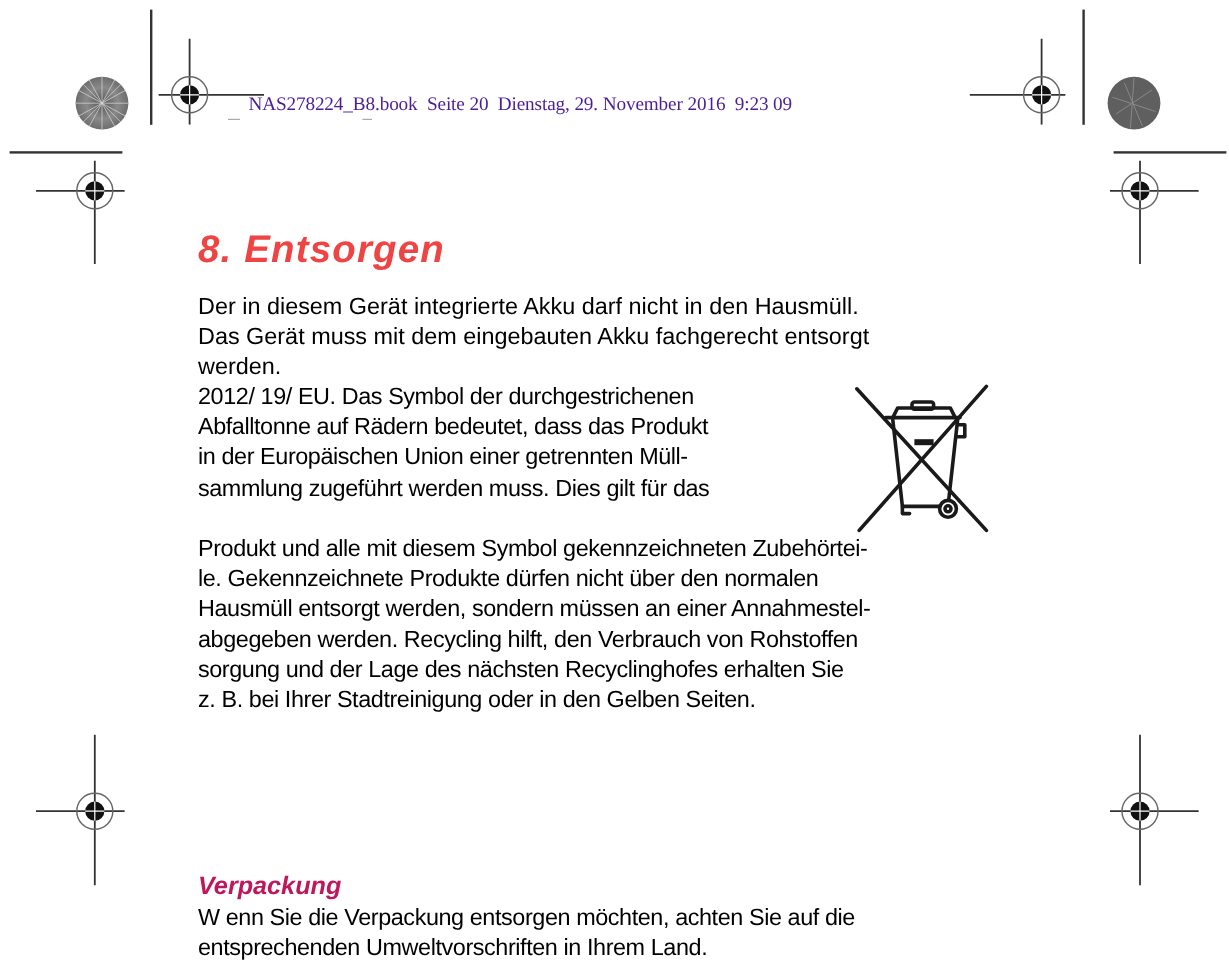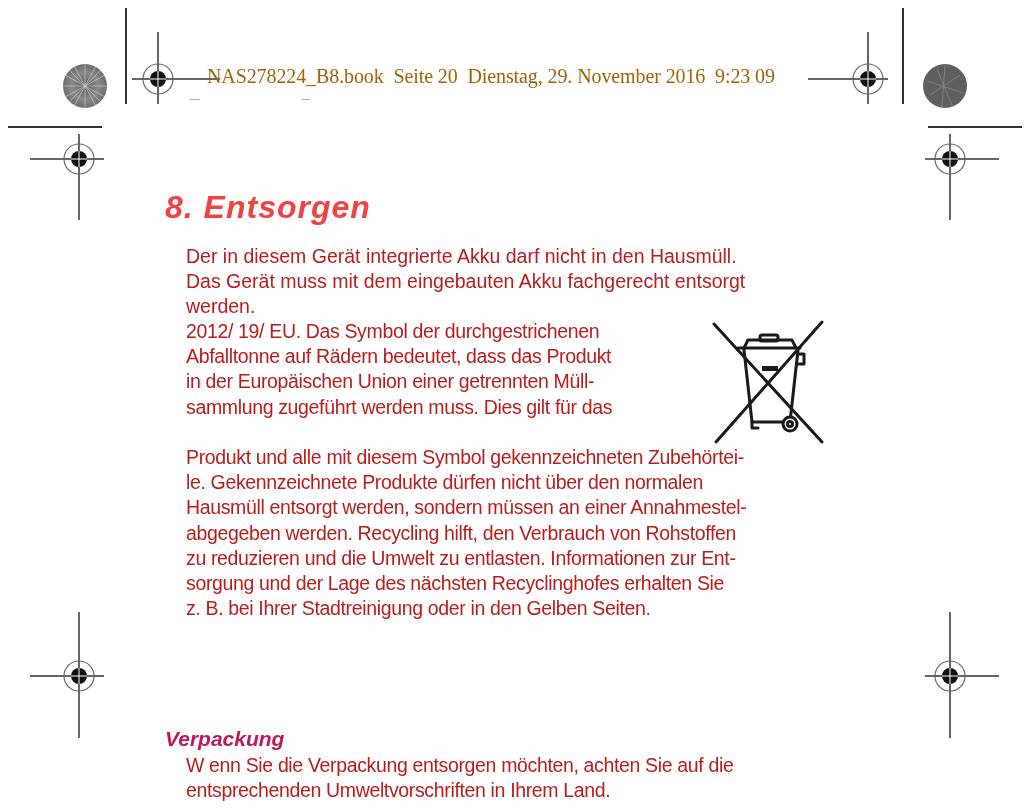--- a/index.html
+++ b/index.html
@@ -5,34 +5,34 @@
     html, body { margin: 0; padding: 0; background: #ffffff; }
     body {
       width: 1024px; height: 812px; position: relative; overflow: hidden;
       font-family: "Liberation Sans", "DejaVu Sans", sans-serif; color: #1a1a1a;
     }
     .abs { position: absolute; }
     .hline { position: absolute; height: 1.5px; background: #333; }
     .vline { position: absolute; width: 1.5px; background: #333; }
 
     .header-text {
-      position: absolute; left: 207px; top: 65px;
+      position: absolute; left: 207px; top: 79px;
       font-family: "Liberation Serif", "DejaVu Serif", serif;
-      font-size: 20px; color: #a16207; white-space: pre; letter-spacing: -0.1px;
+      font-size: 16px; color: #4c1d95; white-space: pre; letter-spacing: -0.1px;
     }
     .header-underscore-a { position: absolute; left: 190px; top: 99px; width: 10px; height: 1px; background: #aaa; }
     .header-underscore-b { position: absolute; left: 302px; top: 99px; width: 8px; height: 1px; background: #aaa; }
     .chapter-title {
       position: absolute; left: 165px; top: 189px;
       font-size: 32px; font-weight: bold; font-style: italic; letter-spacing: 1px;
       color: #ef4444;
     }
     .para {
       position: absolute; left: 165px; font-size: 19.5px; line-height: 25.2px;
-      color: #b91c1c; white-space: nowrap; margin-left: 21px;
+      color: #000000; white-space: nowrap;
     }
     .para .line { display: block; height: 25.2px; }
     .narrow { letter-spacing: -0.35px; }
     .sub-title {
       position: absolute; left: 165px; top: 727px;
       font-size: 21px; font-weight: bold; font-style: italic; color: #be185d;
     }
 
     .weee-icon { position: absolute; left: 708px; top: 316px; width: 120px; height: 132px; }
   </style>
@@ -168,21 +168,20 @@
     <path d="M44 106 L44 112 L50 112"></path>
   </g>
   <rect x="54" y="50" width="16" height="5" fill="#1a1a1a"></rect>
 </svg>
 
 <div class="para narrow" style="top:445px">
   <span class="line">Produkt und alle mit diesem Symbol gekennzeichneten Zubehörtei-</span>
   <span class="line">le. Gekennzeichnete Produkte dürfen nicht über den normalen</span>
   <span class="line">Hausmüll entsorgt werden, sondern müssen an einer Annahmestel-</span>
   <span class="line">abgegeben werden. Recycling hilft, den Verbrauch von Rohstoffen</span>
-  <span class="line">zu reduzieren und die Umwelt zu entlasten. Informationen zur Ent-</span>
   <span class="line">sorgung und der Lage des nächsten Recyclinghofes erhalten Sie</span>
   <span class="line">z. B. bei Ihrer Stadtreinigung oder in den Gelben Seiten.</span>
 </div>
 
 <h2 class="sub-title" style="margin:0">Verpackung</h2>
 
 <div class="para narrow" style="top:753px">
   <span class="line">W enn Sie die Verpackung entsorgen möchten, achten Sie auf die</span>
   <span class="line">entsprechenden Umweltvorschriften in Ihrem Land.</span>
 </div>

